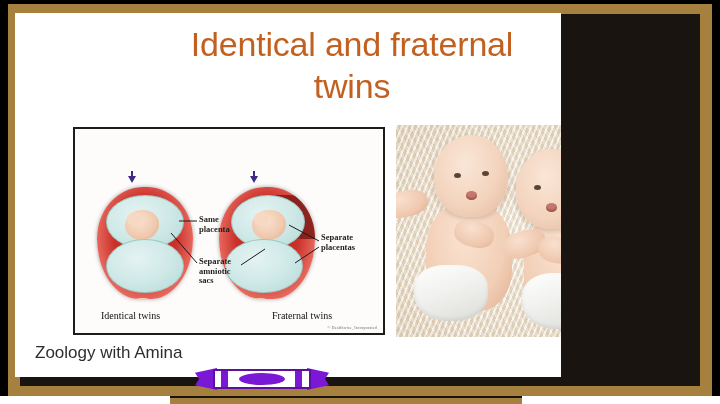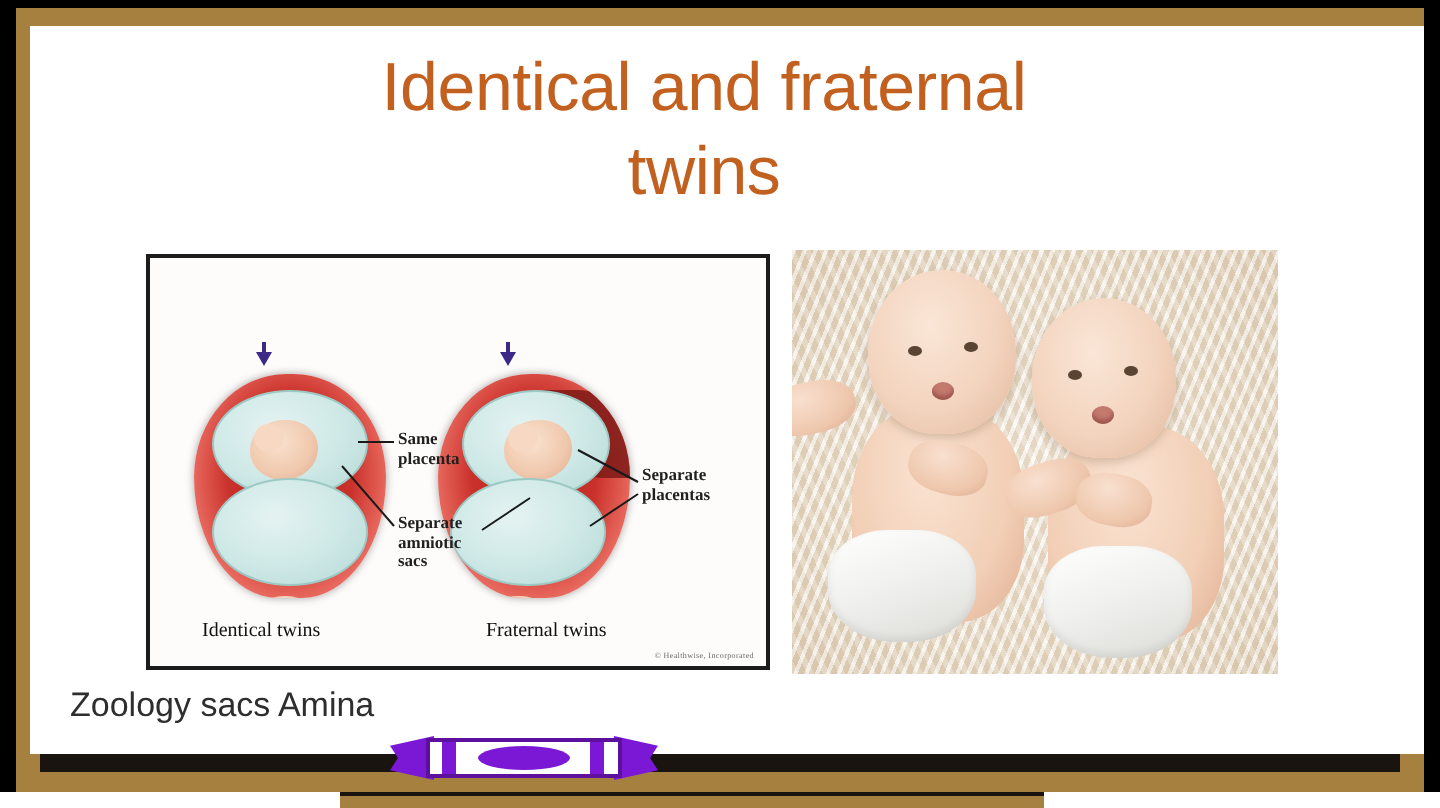--- a/index.html
+++ b/index.html
@@ -23,21 +23,21 @@
     box-sizing:border-box;
   }
   .frame-inner-line{
     position:absolute;left:12px;top:10px;width:680px;height:372px;
     background:#1a1410;
     box-sizing:border-box;
   }
 
   
   .slide{
-    position:absolute;left:15px;top:13px;width:697px;height:364px;
+    position:absolute;left:15px;top:13px;width:546px;height:364px;
     background:#ffffff;
     overflow:hidden;
   }
 
   
   .slide-title{
     position:absolute;left:0;top:10px;width:674px;
     text-align:center;
     color:#C2601F;
     font-size:34px;line-height:42px;
@@ -144,21 +144,21 @@
   .c-same{left:124px;top:86px;}
   .c-sep-amn{left:124px;top:128px;}
   .c-sep-plac{left:246px;top:104px;}
 
   .twin-name{
     position:absolute;color:#111111;
     font-family:"Liberation Serif", serif;
     font-size:10px;line-height:11px;bottom:12px;
   }
   .tn1{left:26px;}
-  .tn2{left:168px;}
+  .tn2{left:197px;}
   .copyright{
     position:absolute;right:6px;bottom:3px;color:#6b6b6b;
     font-family:"Liberation Serif", serif;font-size:4px;letter-spacing:.2px;
   }
 
   
   .photo{
     position:absolute;left:381px;top:112px;width:243px;height:212px;
     overflow:hidden;
     background:
@@ -319,21 +319,21 @@
         <div class="head" style="left:120px;top:24px;width:72px;height:80px;"></div>
         <div class="eye" style="left:138px;top:60px;"></div>
         <div class="eye" style="left:166px;top:58px;"></div>
         <div class="mouth" style="left:150px;top:78px;"></div>
         <div class="limb" style="left:106px;top:106px;width:44px;height:26px;transform:rotate(-18deg);"></div>
         <div class="limb" style="left:142px;top:112px;width:38px;height:26px;transform:rotate(10deg);"></div>
         <div class="diaper" style="left:126px;top:148px;width:74px;height:56px;"></div>
       </div>
     </div>
 
-    <div class="author">Zoology sacs Amina</div>
+    <div class="author">Zoology with Amina</div>
   </div>
 
   <div class="ornament">
     <div class="orn-cap l"></div>
     <div class="orn-cap r"></div>
     <div class="orn-bar"></div>
     <div class="orn-band l"></div>
     <div class="orn-band r"></div>
     <div class="orn-pill"></div>
   </div>

